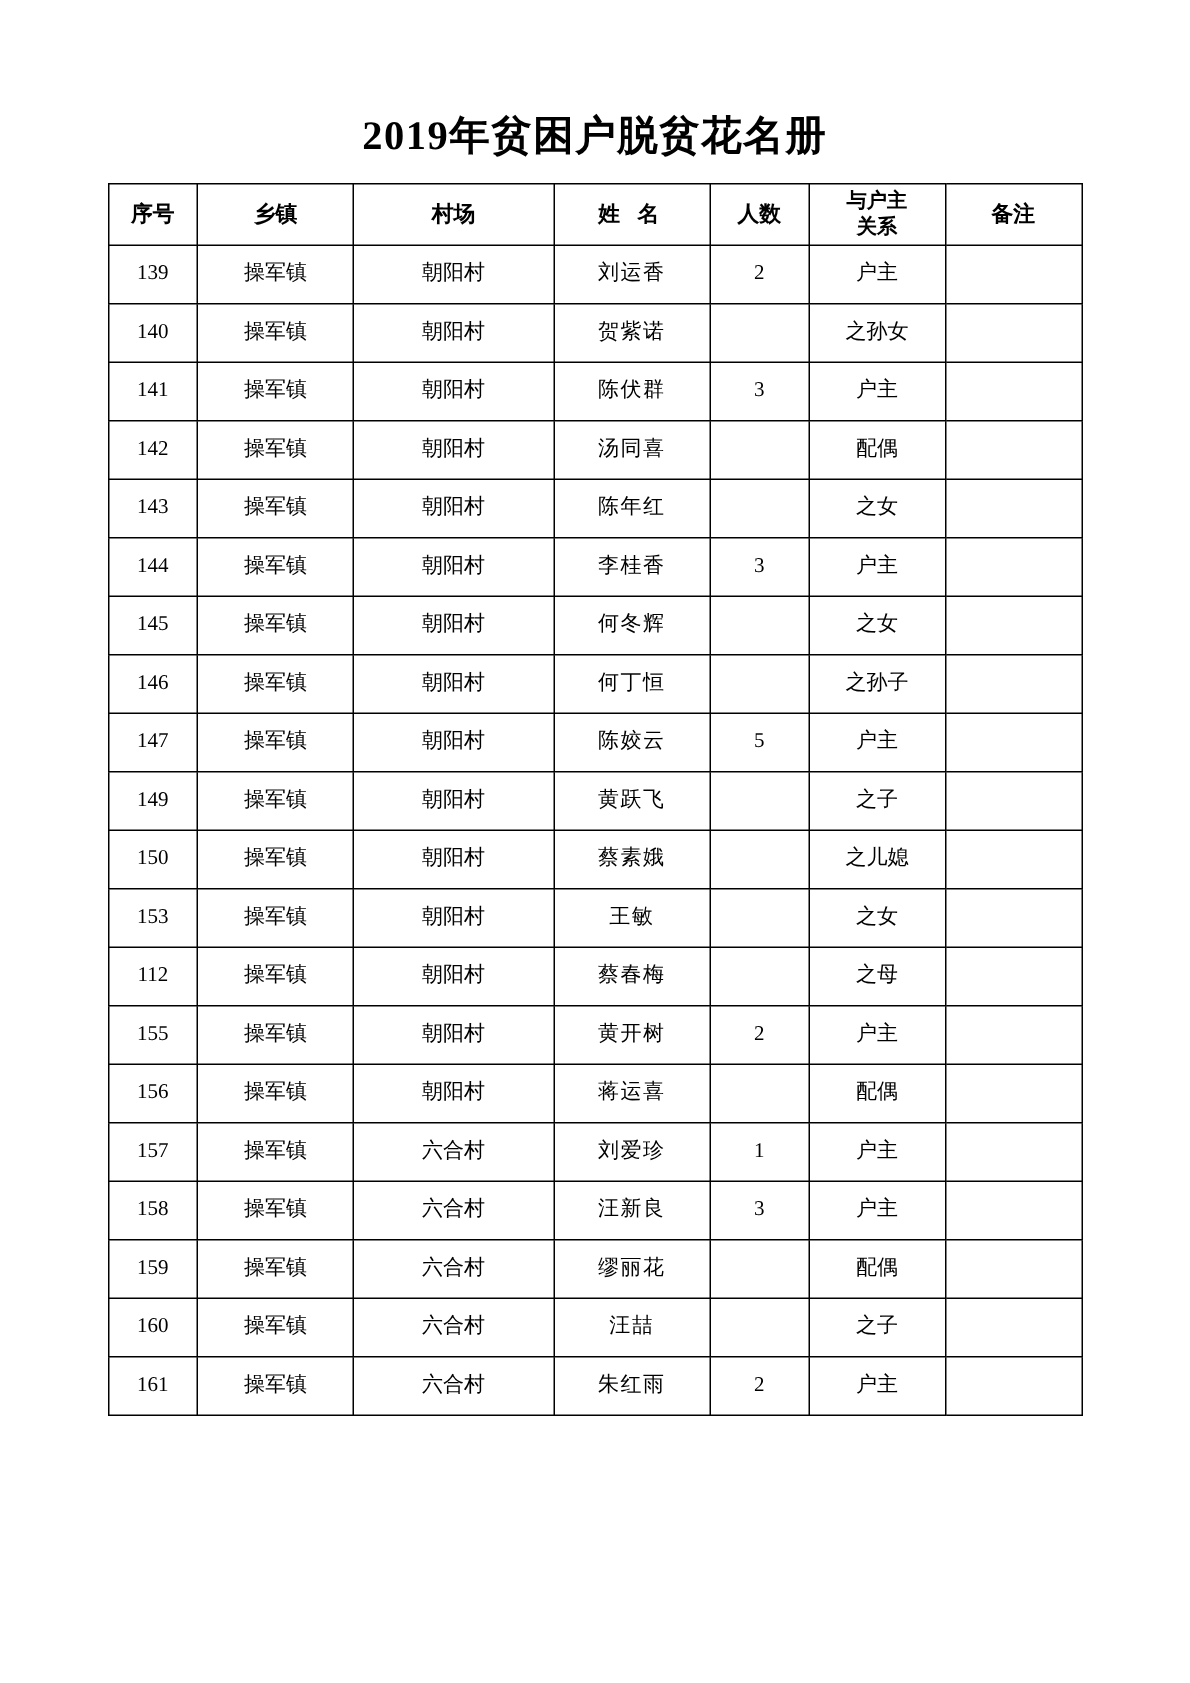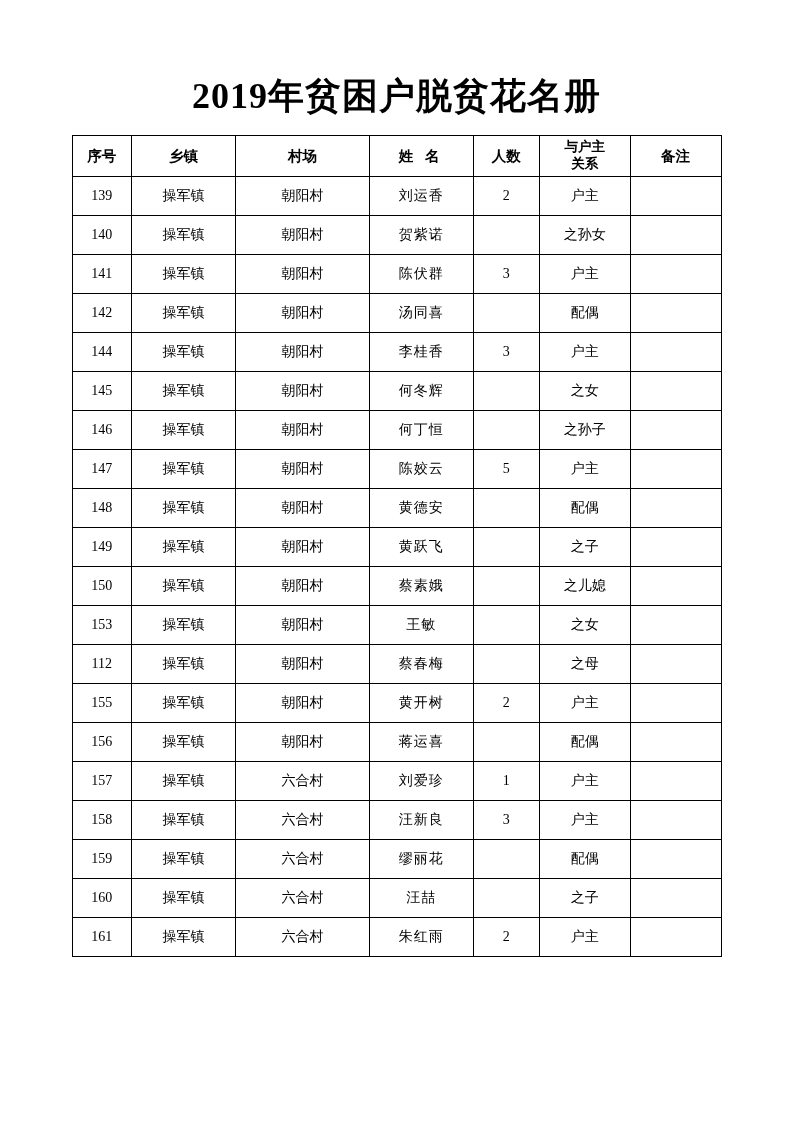--- a/index.html
+++ b/index.html
@@ -17,21 +17,21 @@
   }
   .page {
     width: 793px;
     height: 1122px;
     box-sizing: border-box;
     padding: 0;
     position: relative;
   }
   .doc-title {
     text-align: center;
-    font-size: 36px;
+    font-size: 27px;
     font-weight: bold;
     letter-spacing: 1px;
     margin-top: 72px;
     margin-bottom: 14px;
     font-family: "Liberation Serif", "DejaVu Serif", serif;
   }
   .table-wrap {
     width: 650px;
     margin: 0 auto;
   }
@@ -138,20 +138,29 @@
           <tr>
             <td>142</td>
             <td>操军镇</td>
             <td>朝阳村</td>
             <td class="name-cell">汤同喜</td>
             <td></td>
             <td>配偶</td>
             <td></td>
           </tr>
           <tr>
+            <td>143</td>
+            <td>操军镇</td>
+            <td>朝阳村</td>
+            <td class="name-cell">陈年红</td>
+            <td></td>
+            <td>之女</td>
+            <td></td>
+          </tr>
+          <tr>
             <td>144</td>
             <td>操军镇</td>
             <td>朝阳村</td>
             <td class="name-cell">李桂香</td>
             <td>3</td>
             <td>户主</td>
             <td></td>
           </tr>
           <tr>
             <td>145</td>
@@ -171,29 +180,20 @@
             <td>之孙子</td>
             <td></td>
           </tr>
           <tr>
             <td>147</td>
             <td>操军镇</td>
             <td>朝阳村</td>
             <td class="name-cell">陈姣云</td>
             <td>5</td>
             <td>户主</td>
-            <td></td>
-          </tr>
-          <tr>
-            <td>148</td>
-            <td>操军镇</td>
-            <td>朝阳村</td>
-            <td class="name-cell">黄德安</td>
-            <td></td>
-            <td>配偶</td>
             <td></td>
           </tr>
           <tr>
             <td>149</td>
             <td>操军镇</td>
             <td>朝阳村</td>
             <td class="name-cell">黄跃飞</td>
             <td></td>
             <td>之子</td>
             <td></td>

